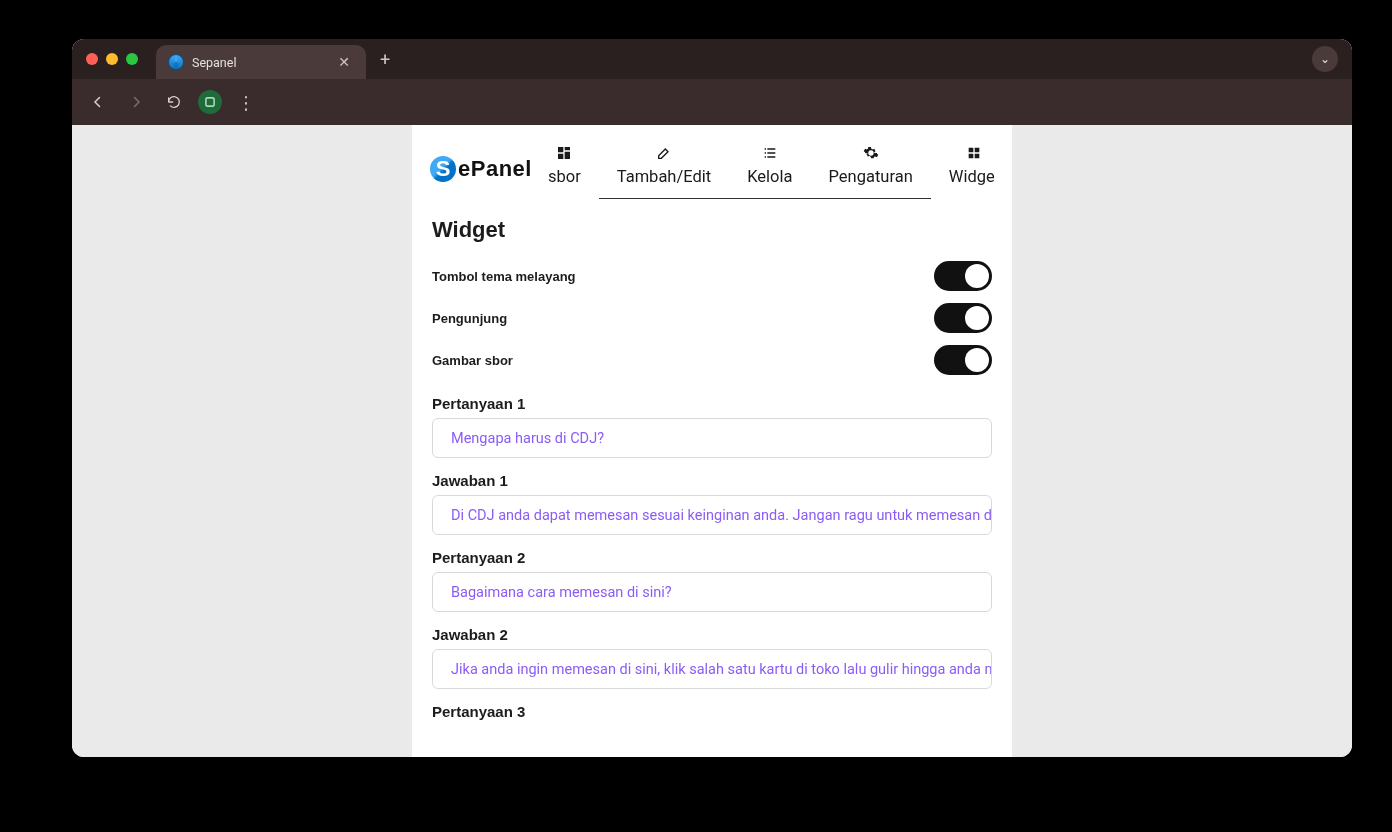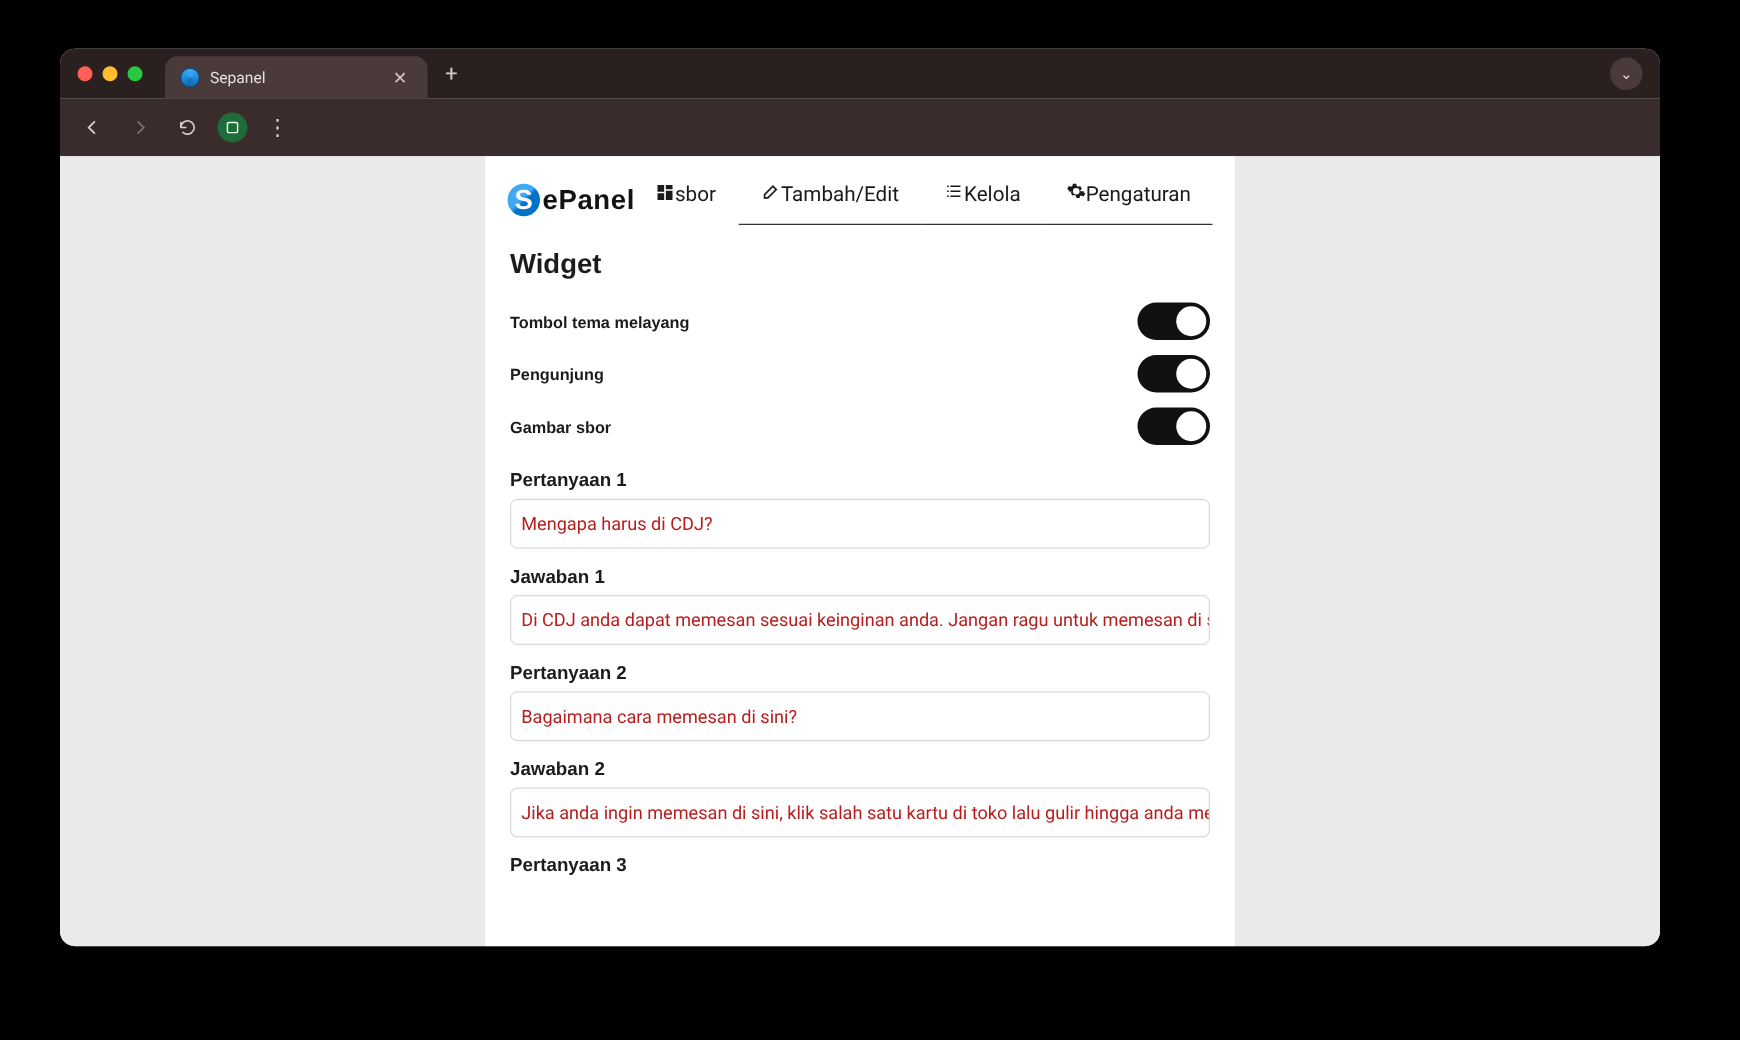--- a/index.html
+++ b/index.html
@@ -5,21 +5,21 @@
   * { box-sizing: border-box; margin: 0; padding: 0; }
   body {
     background: #000;
     font-family: -apple-system, BlinkMacSystemFont, "Segoe UI", Roboto, Arial, sans-serif;
     width: 1392px;
     height: 832px;
     overflow: hidden;
   }
   .window {
     position: absolute;
-    left: 48px;
+    left: 72px;
     top: 39px;
     width: 1280px;
     height: 718px;
     background: #fff;
     border-radius: 12px;
     overflow: hidden;
     box-shadow: 0 0 0 1px rgba(0,0,0,0.3);
   }
   
   .titlebar {
@@ -138,21 +138,21 @@
     font-family: Arial, sans-serif;
   }
   .logo-text { font-weight: 900; letter-spacing: 0.5px; font-family: "Arial Black", Arial, sans-serif; }
   .nav {
     display: flex;
     margin-left: 2px;
     flex: 1;
     overflow: hidden;
   }
   .nav-item {
-    display: flex; align-items: center;
+    display: flex; flex-direction: column; align-items: center;
     padding: 6px 18px 12px 18px;
     color: #1a1a1a;
     font-size: 16.5px;
     white-space: nowrap;
     border-bottom: 1px solid #333;
     position: relative;
   }
   .nav-item:first-child { padding-left: 0; }
   .nav-item svg, .nav-item .nicn { width: 16px; height: 16px; margin-bottom: 6px; }
   .nav-item.no-border { border-bottom: none; }
@@ -205,23 +205,23 @@
     font-size: 15px;
     color: #1c1c1c;
     margin-top: 14px;
     margin-bottom: 6px;
   }
   .text-input {
     width: 100%;
     height: 40px;
     border: 1px solid #d9d9d9;
     border-radius: 6px;
-    padding: 0 8px;
+    padding: 0 18px;
     font-size: 14.5px;
-    color: #b91c1c;
+    color: #8b5cf6;
     background: #fff;
     overflow: hidden;
     white-space: nowrap;
     text-overflow: clip;
     display: flex;
     align-items: center;
   }
   .text-input span { white-space: nowrap; }
 </style>
 </head>

